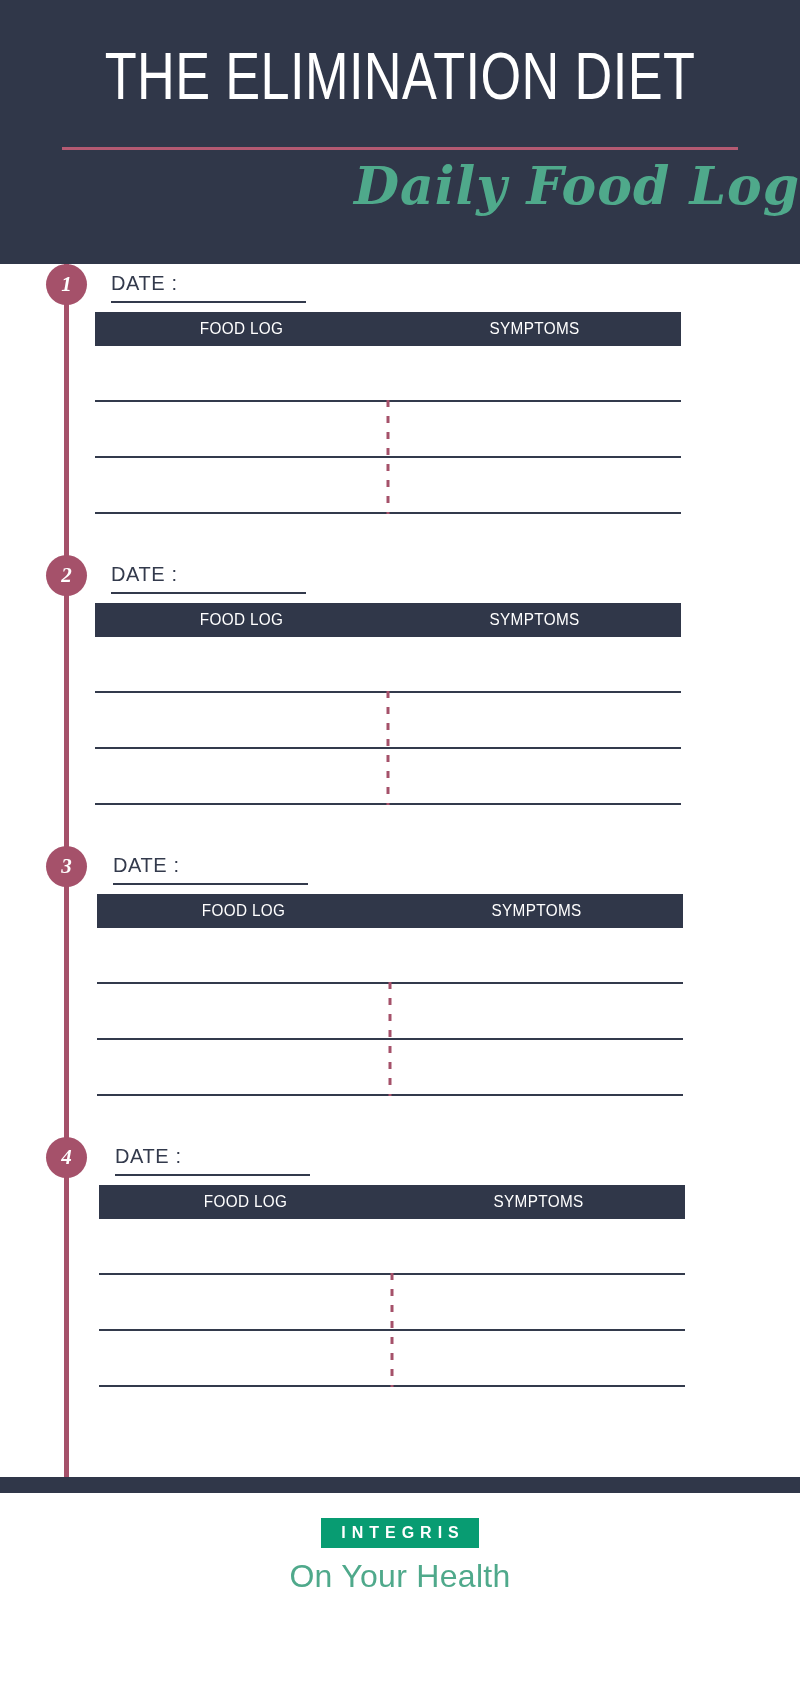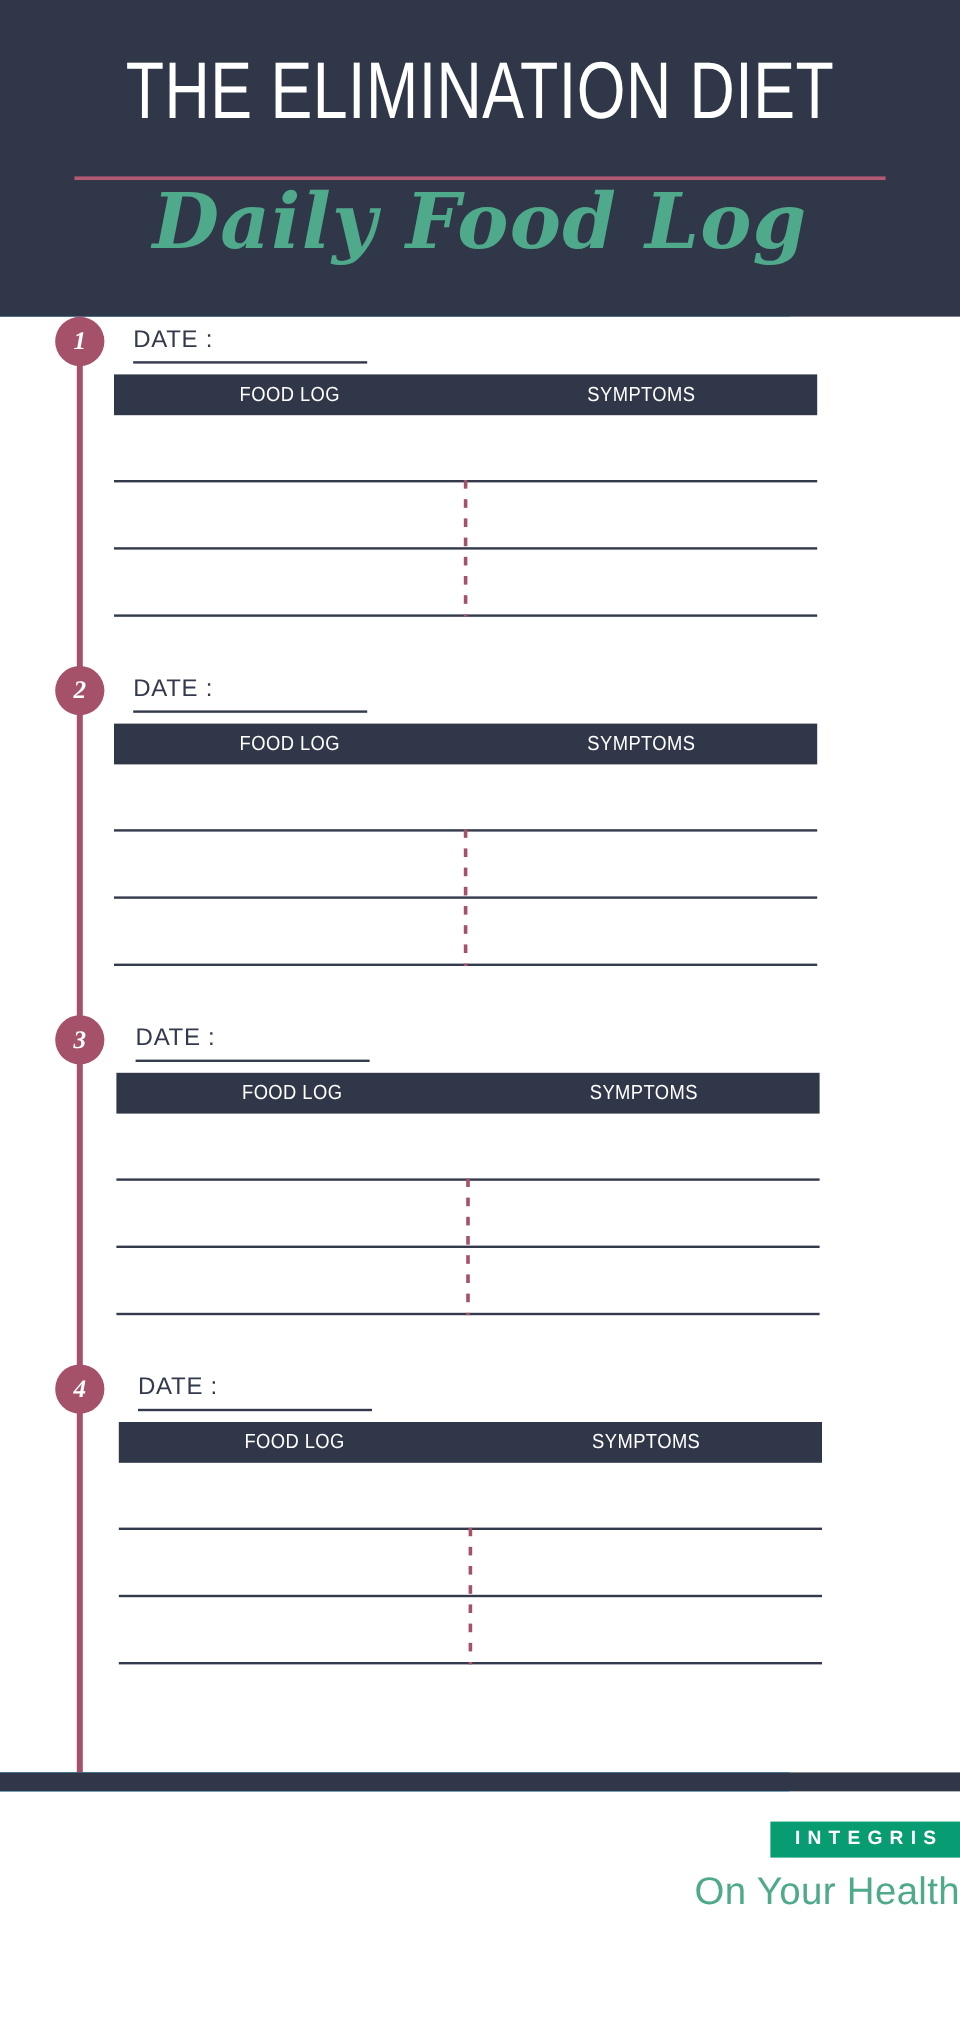--- a/index.html
+++ b/index.html
@@ -52,26 +52,26 @@
     width: 676px;
     height: 3px;
     background: #b45a72;
   }
 
   .header-script {
     position: absolute;
     top: 126px;
     left: 0;
     width: 800px;
-    text-align: center;
+    text-align: right;
     color: #4fa98b;
     font-family: "DejaVu Serif", serif;
     font-style: italic;
     font-weight: 700;
-    font-size: 64px;
+    font-size: 52px;
     line-height: 120px;
     letter-spacing: 1px;
     white-space: nowrap;
   }
 
   
   .body-area {
     position: relative;
     width: 800px;
     height: 1213px;
@@ -192,21 +192,21 @@
     background: #303749;
   }
 
   .footer {
     position: absolute;
     left: 0;
     top: 1493px;
     width: 800px;
     height: 205px;
     background: #ffffff;
-    text-align: right;
+    text-align: center;
   }
 
   .logo-box {
     display: inline-block;
     margin-top: 25px;
     background: #089c72;
     color: #ffffff;
     font-family: "Liberation Sans", sans-serif;
     font-weight: 700;
     font-size: 16px;

